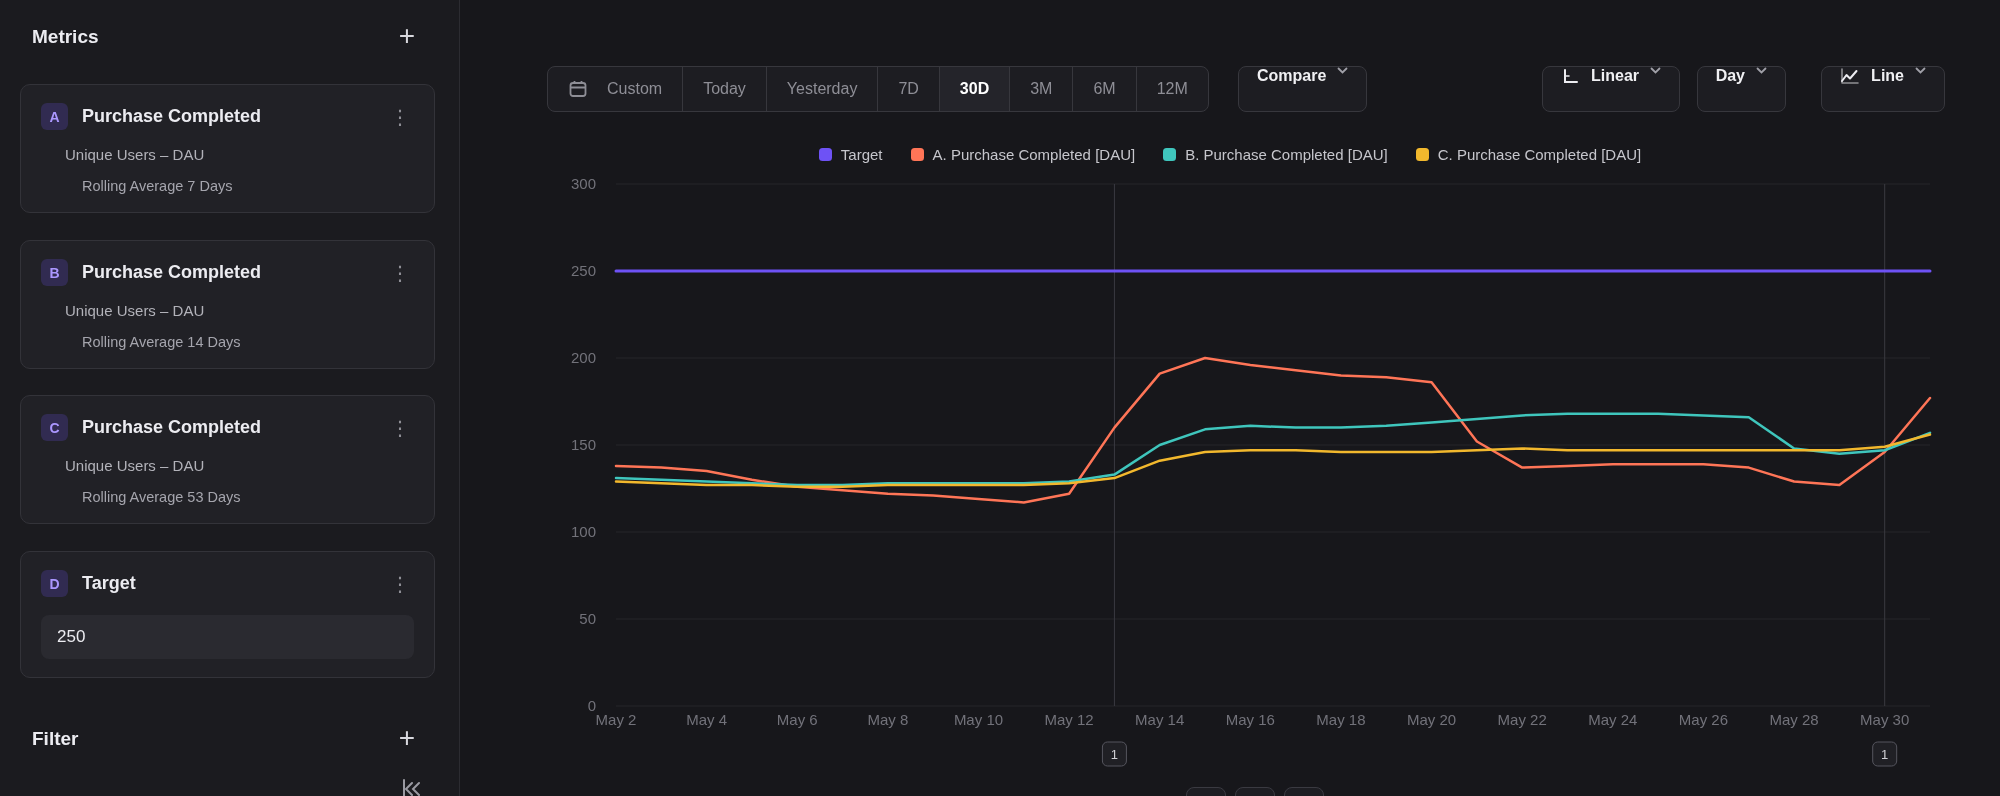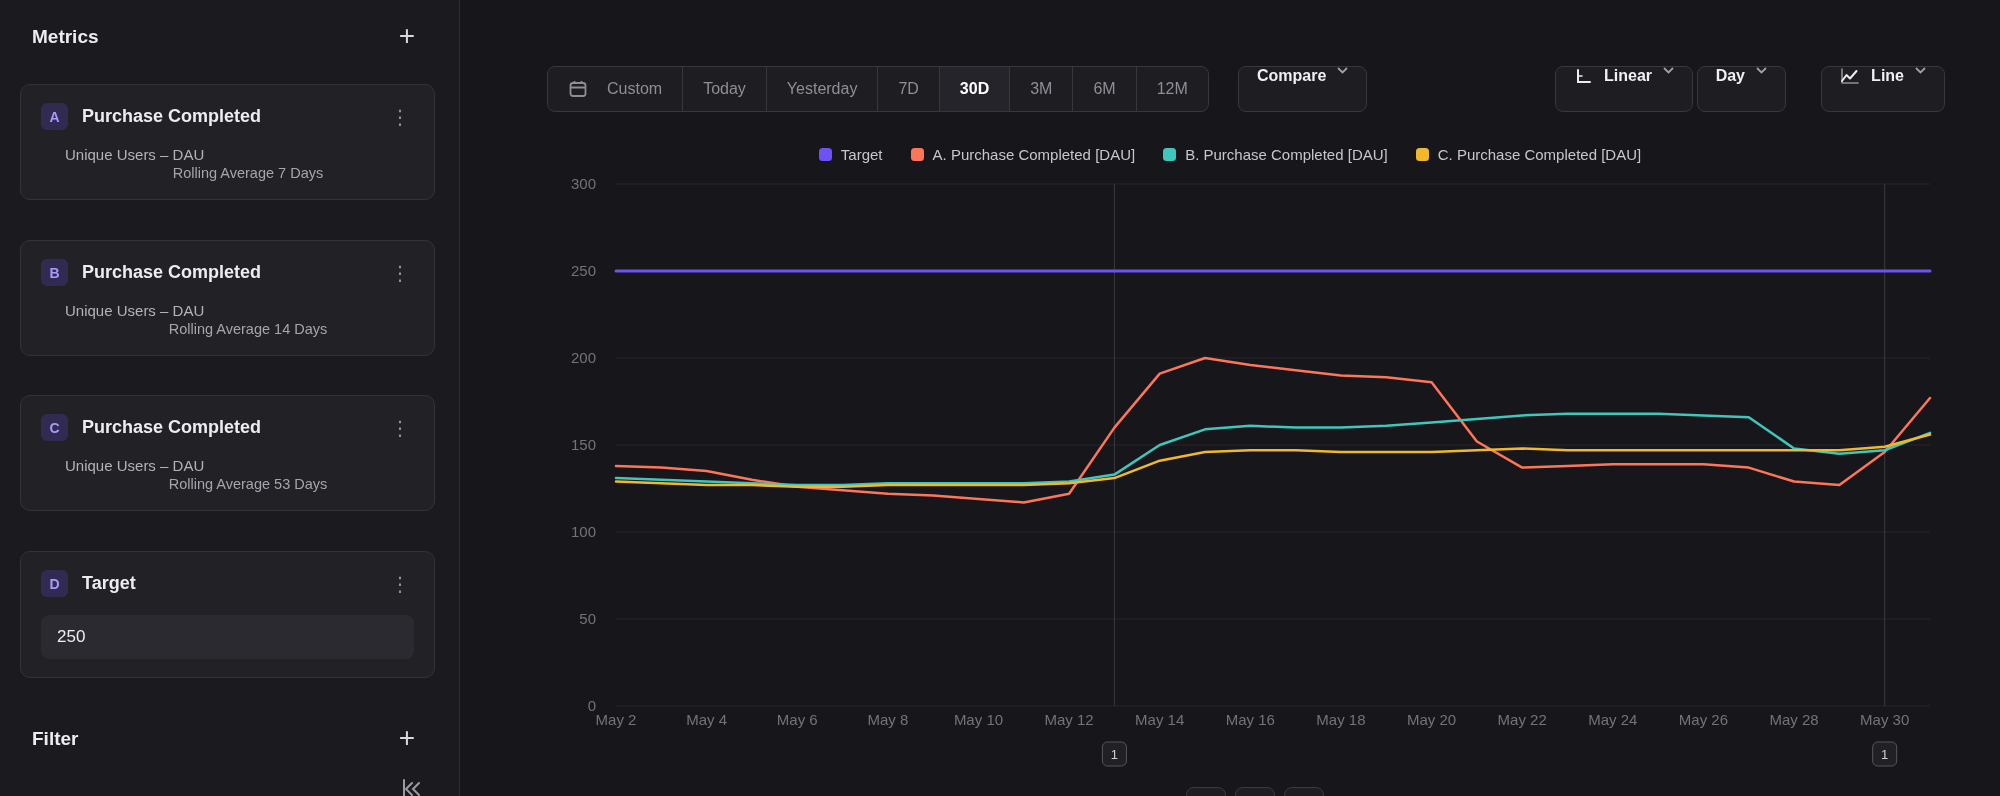--- a/index.html
+++ b/index.html
@@ -15,21 +15,21 @@
               font-size:28px; font-weight:300; line-height:28px; text-align:center; cursor:pointer; }
   .sb-card { position:absolute; left:20px; width:415px; border-radius:10px;
              background:#212126; border:1px solid #333339; padding:18px 20px; }
   .card-row { display:flex; align-items:center; }
   .badge { width:27px; height:27px; border-radius:6px; background:rgba(115,85,255,.20);
            color:#ab97ff; font-size:14px; font-weight:700; display:flex;
            align-items:center; justify-content:center; flex:0 0 auto; }
   .card-title { margin-left:14px; font-size:18px; font-weight:600; color:#ececf1; flex:1 1 auto; }
   .kebab { color:#8f8f96; font-size:20px; line-height:20px; padding:0 4px; cursor:pointer; flex:0 0 auto; }
   .card-sub { margin-top:16px; margin-left:24px; font-size:15px; color:#b2b2b9; }
-  .card-detail { margin-top:2px; margin-left:41px; font-size:14.5px; color:#a5a5ad;text-align:center; }
+  .card-detail { margin-top:15px; margin-left:41px; font-size:14.5px; color:#a5a5ad; }
   .target-input { margin-top:18px; width:100%; height:44px; border-radius:8px; border:none;
                   background:#2a2a30; color:#ececf1; font-size:17px; padding:0 16px;
                   font-family:inherit; outline:none; }
   .collapse-btn { position:absolute; left:398px; top:776px; width:34px; height:30px;
                   color:#9a9aa2; cursor:pointer; }
 
   
   .range-group { position:absolute; left:547px; top:66px; height:46px; display:flex;
                  border:1px solid #37373d; border-radius:8px; overflow:hidden; background:#1d1d22; }
   .range-btn { display:flex; align-items:center; gap:19px; padding:0 20px; font-size:16px;
@@ -147,21 +147,21 @@
       </div>
   </div>
 
   <div class="tb-btn" style="left:1238px">
     <span>Compare</span>
     <svg class="chev" viewBox="0 0 11 8" fill="none" stroke="#a0a0a8" stroke-width="1.8" stroke-linecap="round">
         <path d="M1.5 1.5 l4 4 4 -4"></path>
       </svg>
   </div>
 
-  <div class="tb-btn" style="right:307px">
+  <div class="tb-btn" style="right:320px">
     <svg class="tb-icon" width="19" height="19" viewBox="0 0 19 19" fill="none" stroke="#ececf1" stroke-width="2" stroke-linecap="round">
       <path d="M4 3 v12 h12"></path>
         <path d="M4 9 h4 M8 15 h4" stroke-width="1.6"></path>
     </svg>
     <span>Linear</span>
     <svg class="chev" viewBox="0 0 11 8" fill="none" stroke="#a0a0a8" stroke-width="1.8" stroke-linecap="round">
         <path d="M1.5 1.5 l4 4 4 -4"></path>
       </svg>
   </div>
 

